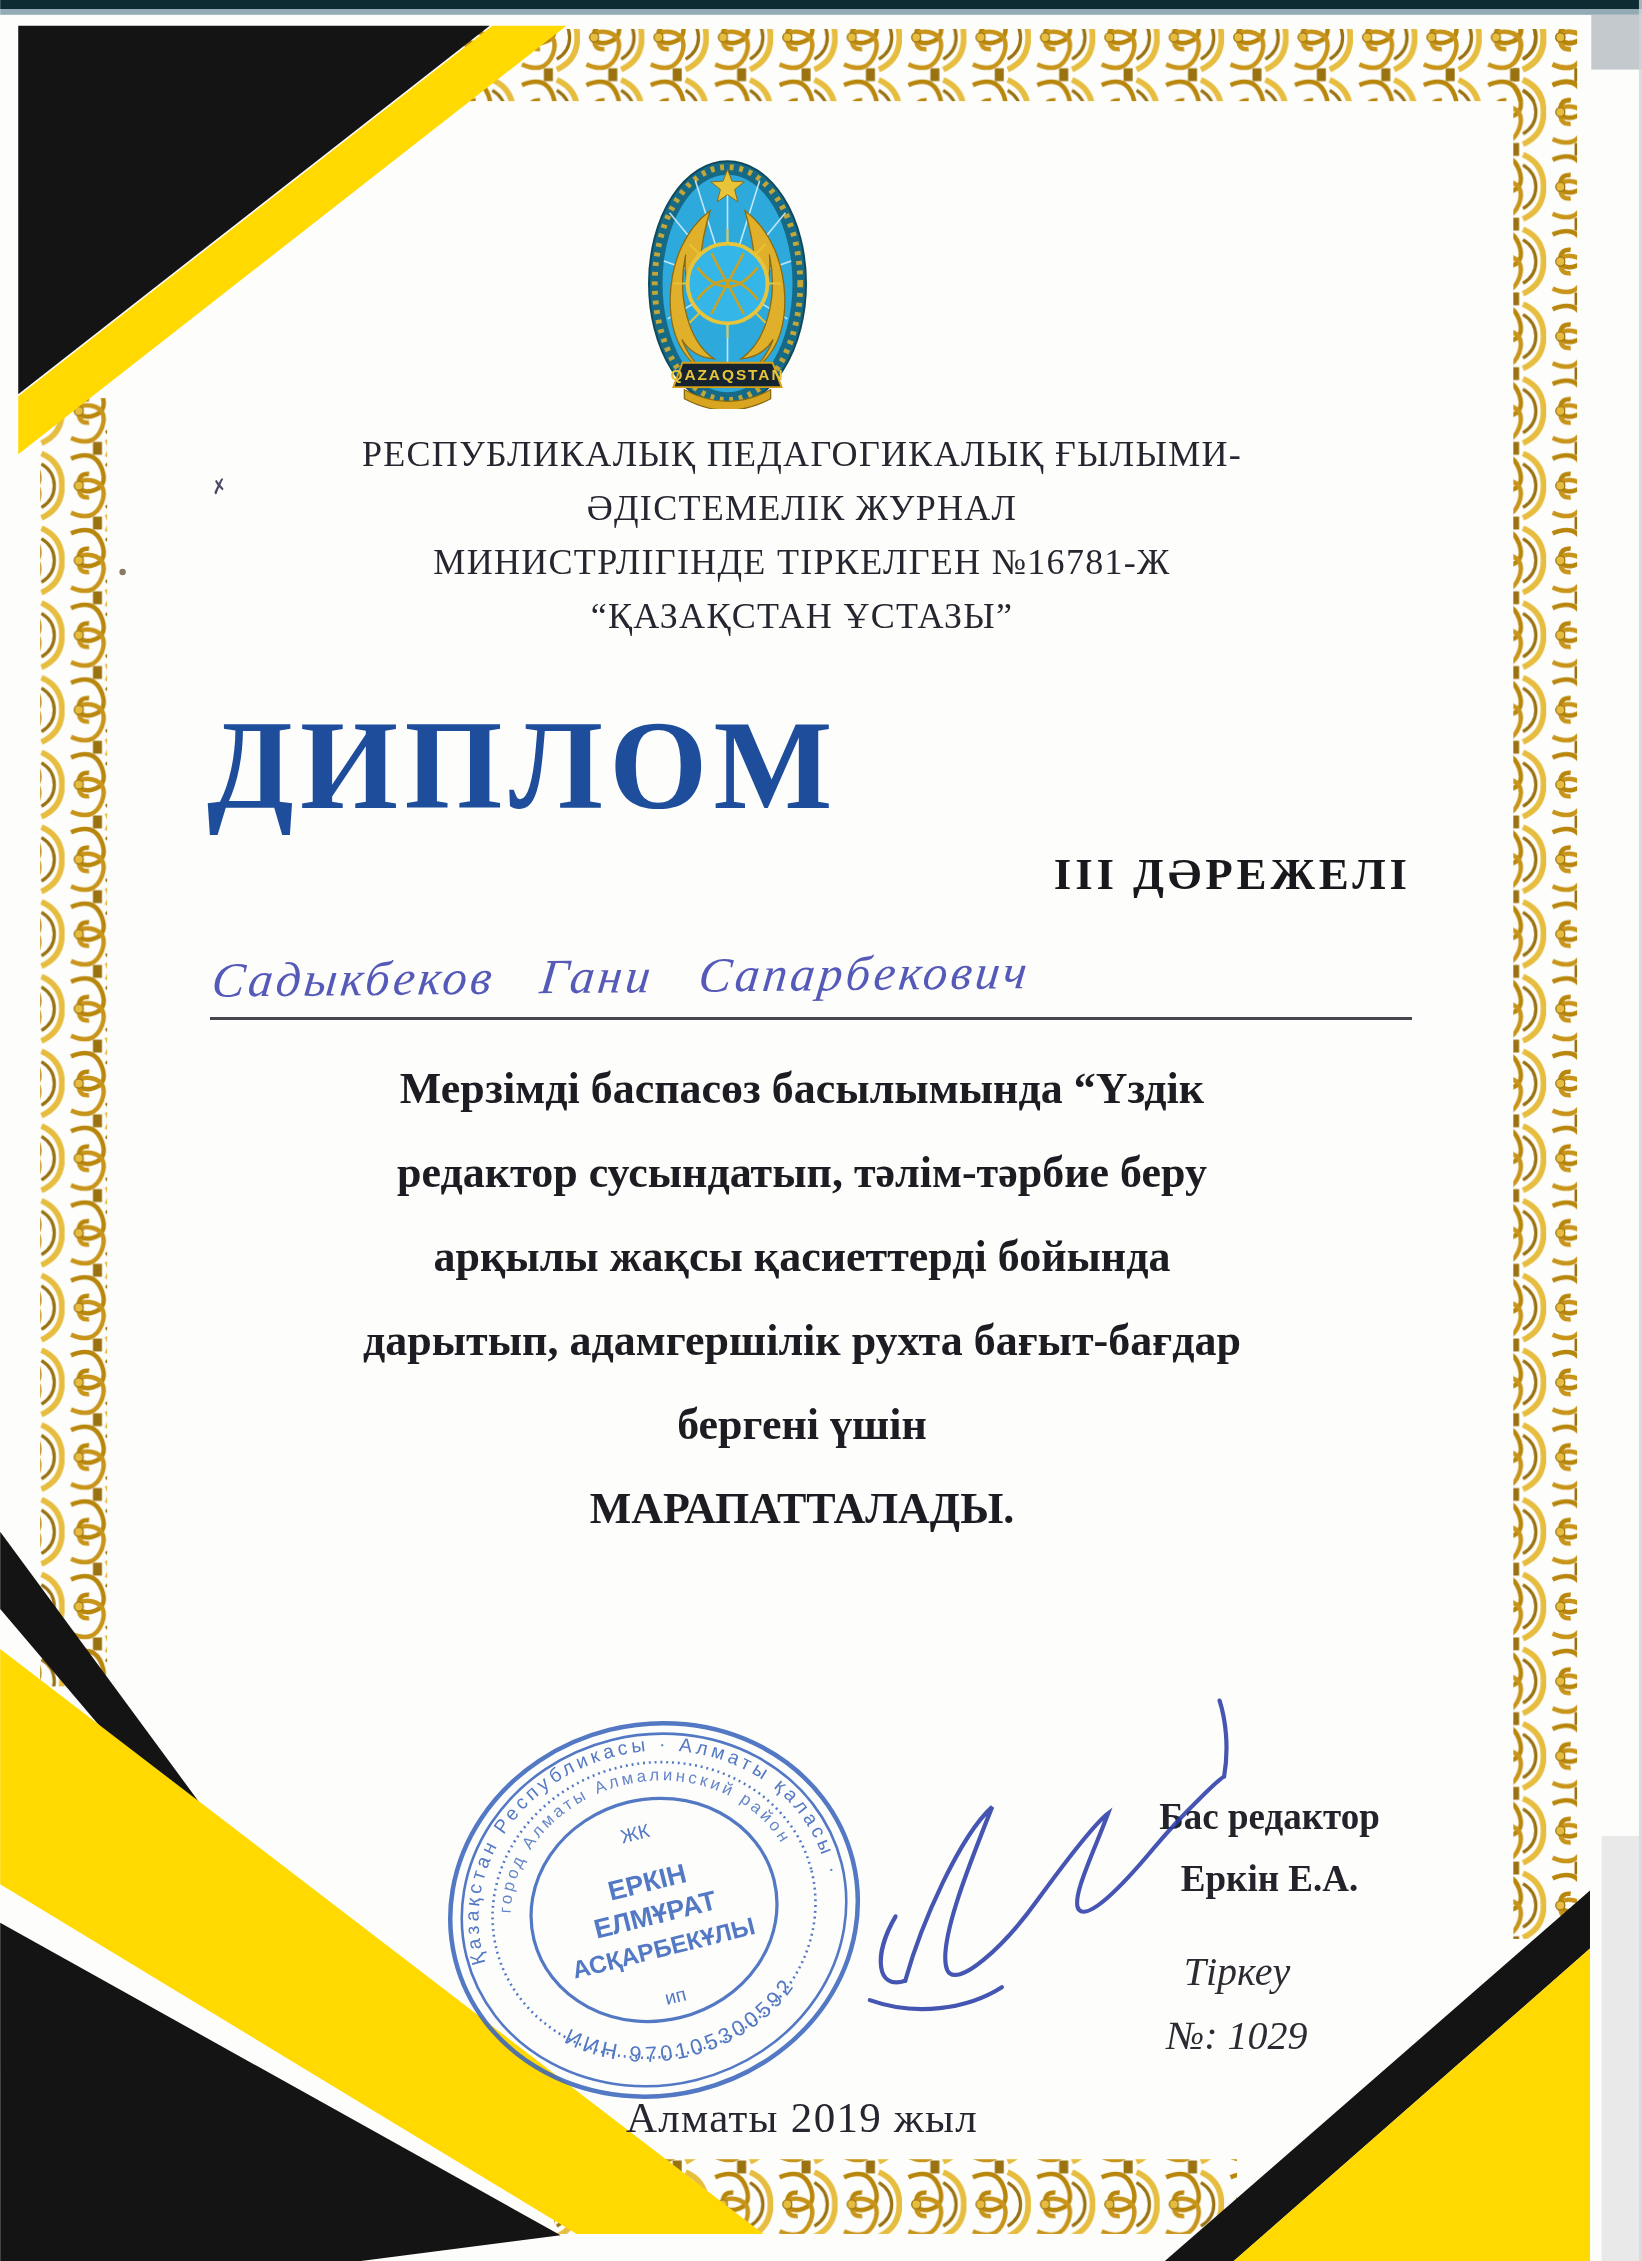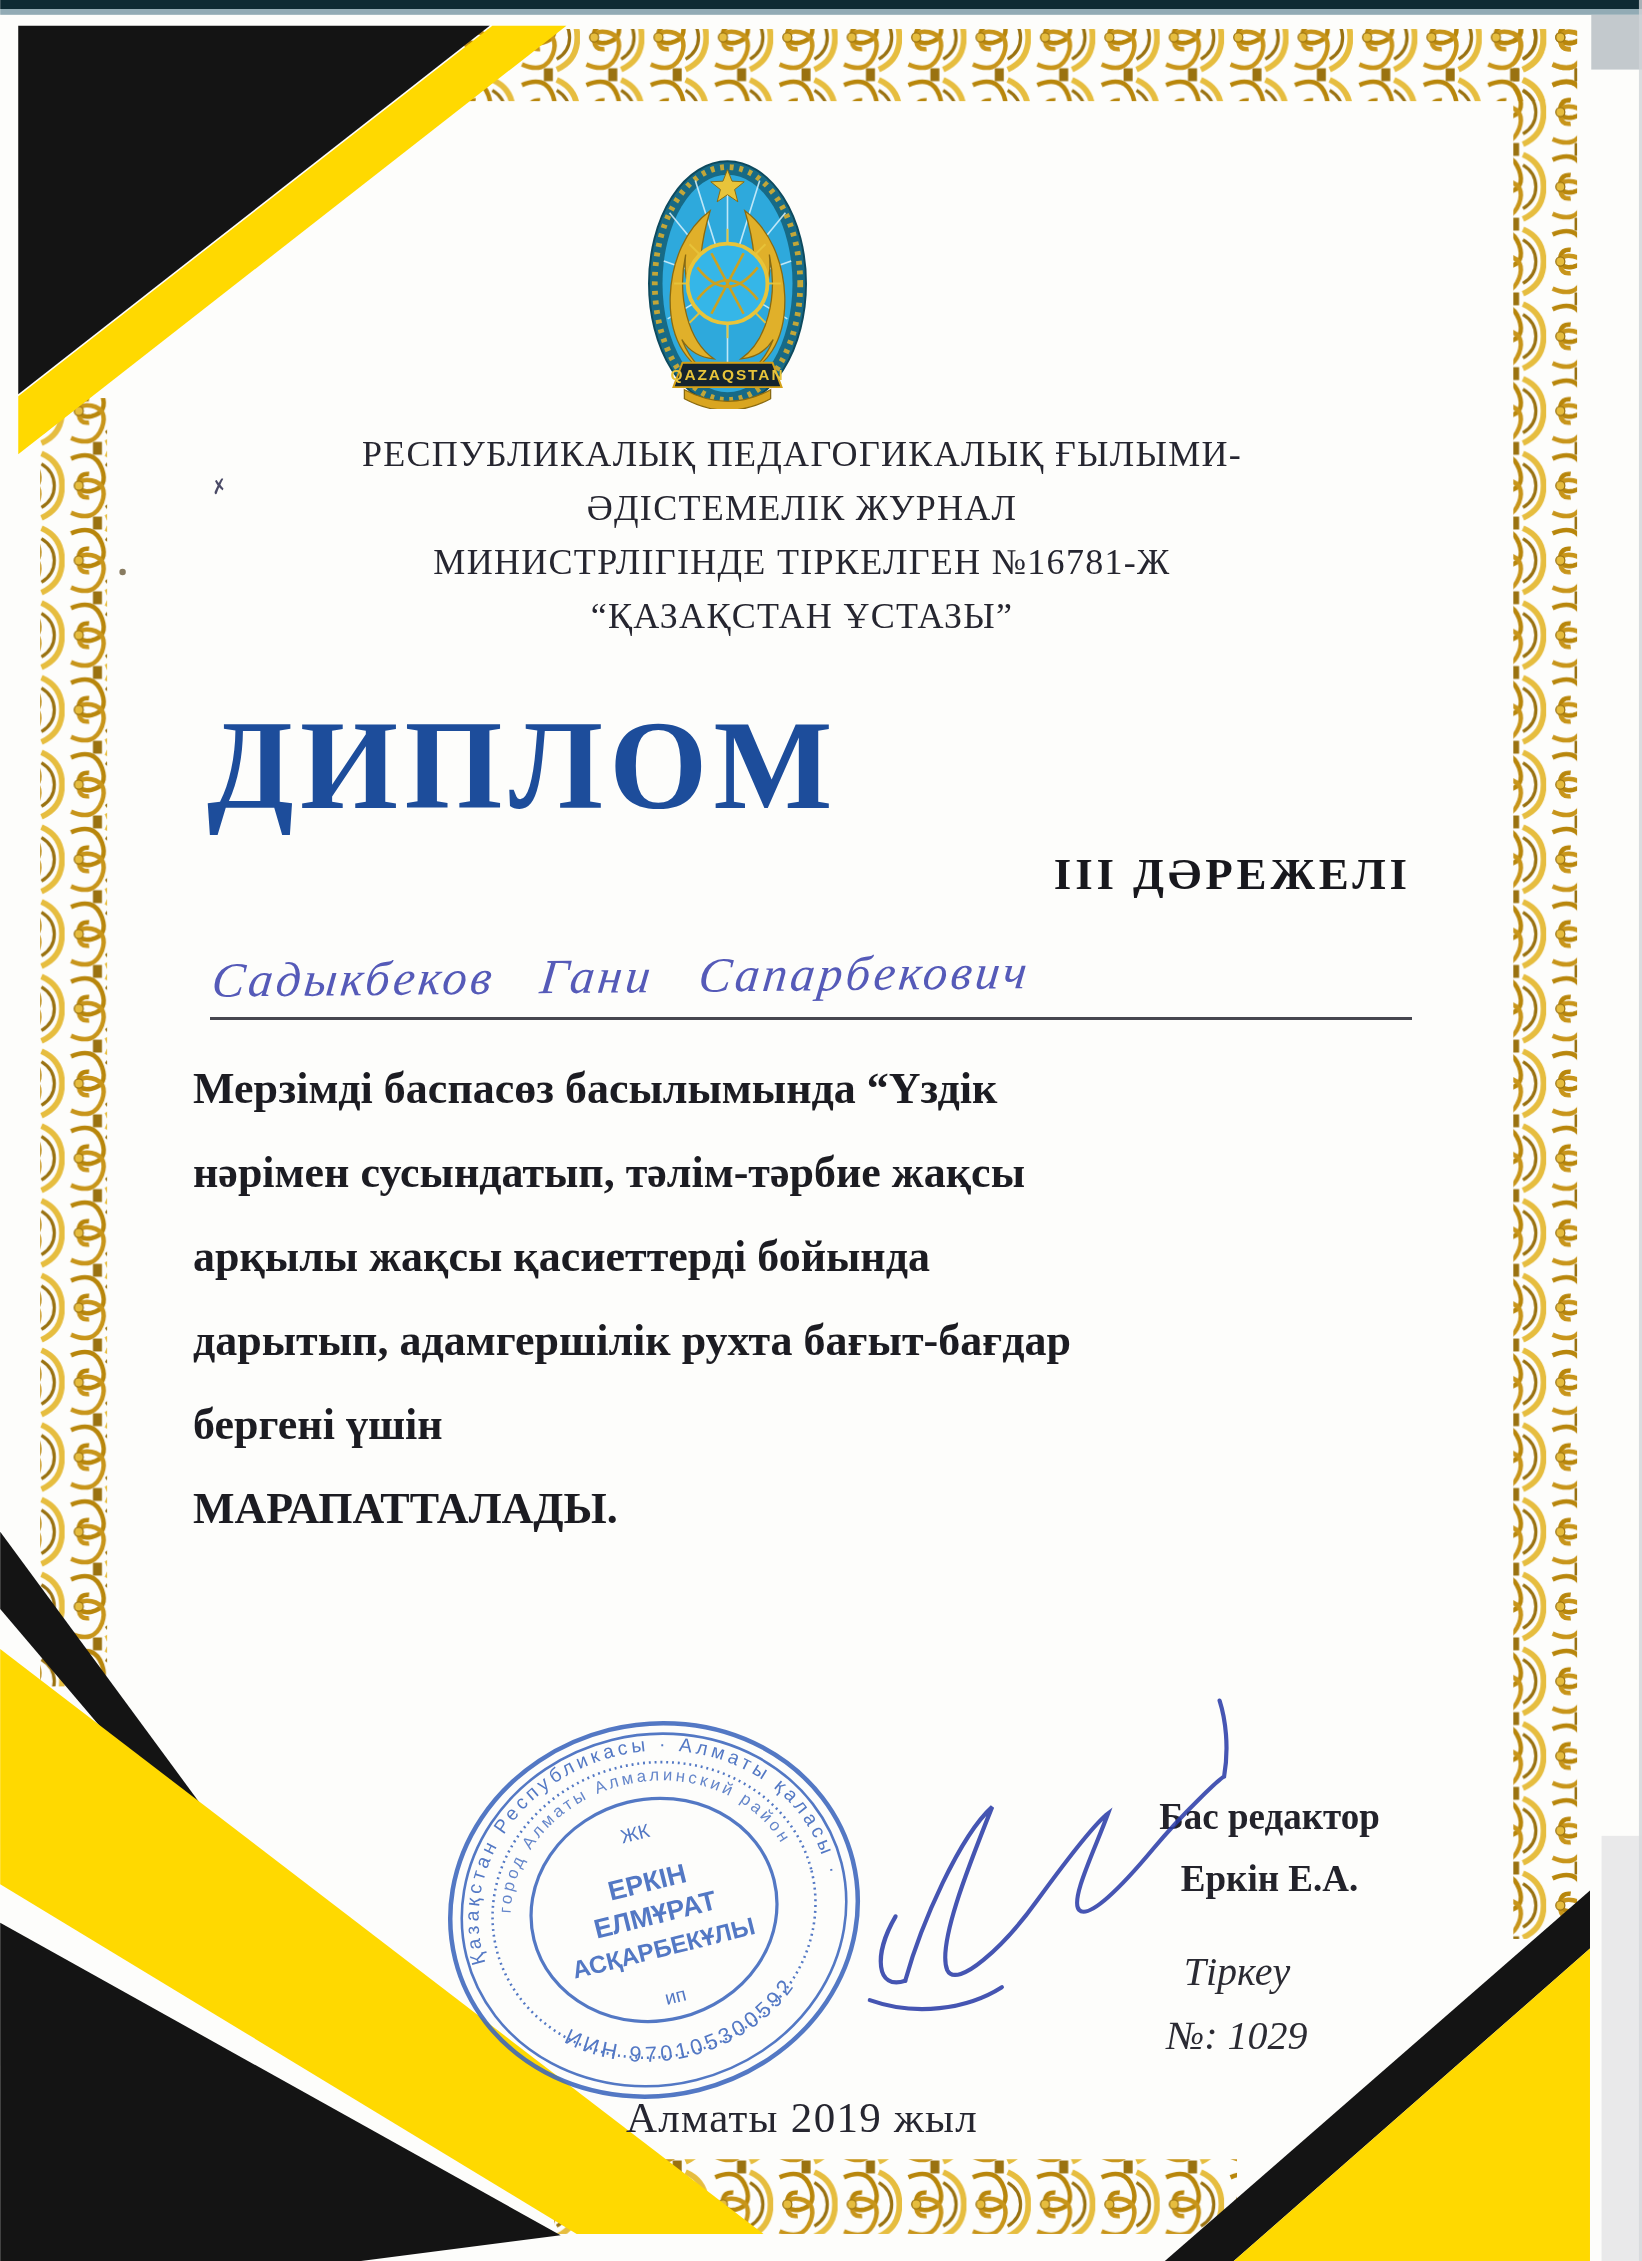--- a/index.html
+++ b/index.html
@@ -11,21 +11,21 @@
   #header-block{left:193px;top:427px;width:1218px;text-align:center;}
   .hline{font-size:36px;line-height:54px;letter-spacing:1.3px;color:#262630;white-space:nowrap;}
   #diploma-title{left:207px;top:694px;width:1218px;text-align:left;
                  font-size:126px;font-weight:700;letter-spacing:6.4px;color:#1d4d9b;}
   #degree-line{left:193px;top:848px;width:1218px;text-align:right;
                font-size:45px;font-weight:700;letter-spacing:3.9px;color:#18181d;}
   #recipient-name{left:213px;top:946px;width:1095px;text-align:left;
                   font-size:49px;font-style:italic;color:#474db3;letter-spacing:3.2px;word-spacing:30px;
                   transform:skewX(-7deg) rotate(-0.6deg);opacity:.92;}
   #name-underline{left:210px;top:1017px;width:1202px;height:3.2px;background:#47474f;}
-  #body-block{left:193px;top:1047px;width:1218px;text-align:left;}
+  #body-block{left:193px;top:1047px;width:1218px;text-align:center;}
   .bline{font-size:44px;line-height:84px;font-weight:700;color:#1c1c22;white-space:nowrap;}
   #editor-block{left:1115px;top:1786px;width:309px;text-align:center;}
   .eline{font-size:37px;line-height:62px;font-weight:700;color:#23232b;white-space:nowrap;}
   #reg-block{left:1089px;top:1940px;width:296px;text-align:center;font-style:italic;}
   .rline{font-size:40px;line-height:64px;color:#2b2b33;white-space:nowrap;}
   #footer-line{left:193px;top:2067px;width:1218px;text-align:center;
                font-size:43px;letter-spacing:1.3px;color:#262630;margin-top:26px;}
   
   #overlay{left:0;top:0;}
   .stampTxt{font-family:"Liberation Sans","DejaVu Sans",sans-serif;fill:#3c66bd;}
@@ -140,21 +140,21 @@
   </div>
 
   <div class="abs" id="diploma-title">ДИПЛОМ</div>
   <div class="abs" id="degree-line">ІІІ ДӘРЕЖЕЛІ</div>
 
   <div class="abs" id="recipient-name">Садыкбеков Гани Сапарбекович</div>
   <div class="abs" id="name-underline"></div>
 
   <div class="abs" id="body-block">
     <div class="bline">Мерзімді баспасөз басылымында “Үздік</div>
-    <div class="bline">нәрімен сусындатып, тәлім-тәрбие жақсы</div>
+    <div class="bline">редактор сусындатып, тәлім-тәрбие беру</div>
     <div class="bline">арқылы жақсы қасиеттерді бойында</div>
     <div class="bline">дарытып, адамгершілік рухта бағыт-бағдар</div>
     <div class="bline">бергені үшін</div>
     <div class="bline">МАРАПАТТАЛАДЫ.</div>
   </div>
 
   <div class="abs" id="editor-block">
     <div class="eline">Бас редактор</div>
     <div class="eline">Еркін Е.А.</div>
   </div>

